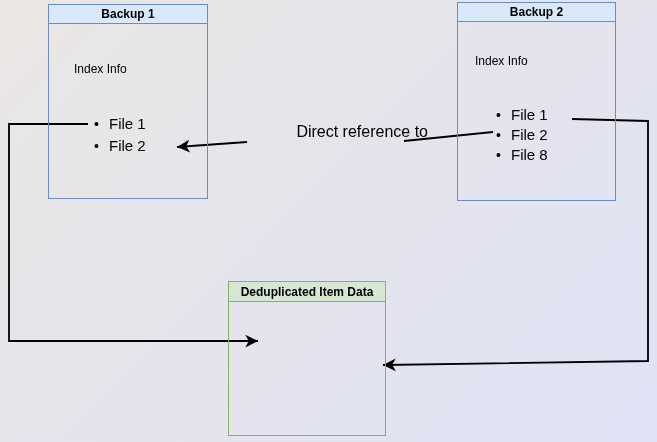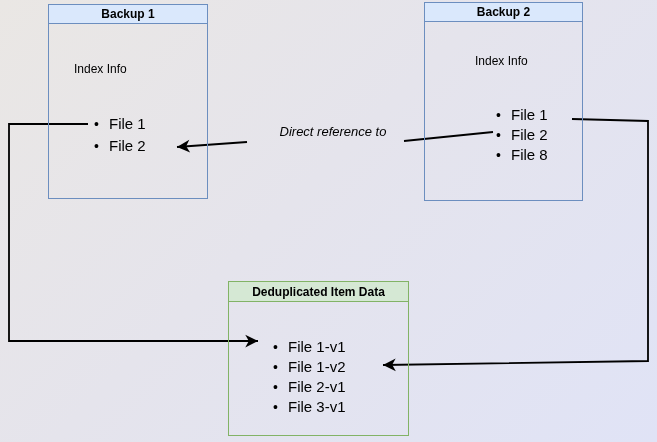--- a/index.html
+++ b/index.html
@@ -45,22 +45,22 @@
     line-height: 19px;
   }
   .box.green { border-color: #82b366; }
   .box.green .box-header {
     background: #d5e8d4;
     border-bottom: 1.5px solid #82b366;
     height: 20px;
     line-height: 20px;
   }
   .backup1-box { left: 48px; top: 4px;   width: 160px; height: 195px; }
-  .backup2-box { left: 424px; top: 2px;  width: 159px; height: 199px; }
-  .dedup-box   { left: 228px; top: 281px; width: 181px; height: 155px; }
+  .backup2-box { left: 457px; top: 2px;  width: 159px; height: 199px; }
+  .dedup-box   { left: 228px; top: 281px; width: 158px; height: 155px; }
 
   .subtitle {
     position: absolute;
     font-size: 12px;
   }
   .backup1-subtitle { left: 74px;  top: 62px; }
   .backup2-subtitle { left: 475px; top: 54px; }
 
   ul.filelist {
     position: absolute;
@@ -80,24 +80,23 @@
   .backup1-list li { line-height: 22px; }
   .backup2-list { left: 496px; top: 105px; }
   .backup2-list li { line-height: 20px; }
   .dedup-list   { left: 273px; top: 337px; }
   .dedup-list li { line-height: 20px; }
 
   .annotation {
     position: absolute;
     left: 238px; top: 124px;
     width: 190px;
-    text-align: center;
-    font-size: 13px;
+    text-align: right;
+    font-size: 16px;
     line-height: 16px;
-    font-style: italic;
   }
 </style>
 </head>
 <body>
 
 <div class="canvas">
 
   <svg class="arrows-layer" width="657" height="442" viewBox="0 0 657 442" xmlns="http://www.w3.org/2000/svg">
     <defs>
       <marker id="arrowhead" viewBox="0 0 12 12" refX="11" refY="6" markerWidth="8.5" markerHeight="8.5" orient="auto">
@@ -125,24 +124,18 @@
   <div class="subtitle backup2-subtitle">Index Info</div>
   <ul class="filelist backup2-list">
     <li>File 1</li>
     <li>File 2</li>
     <li>File 8</li>
   </ul>
 
   <div class="box green dedup-box">
     <div class="box-header">Deduplicated Item Data</div>
   </div>
-  <ul class="filelist dedup-list">
-    <li>File 1-v1</li>
-    <li>File 1-v2</li>
-    <li>File 2-v1</li>
-    <li>File 3-v1</li>
-  </ul>
 
   <div class="annotation">
     <div>Direct reference to</div>
   </div>
 
 </div>
 
 </body></html>

